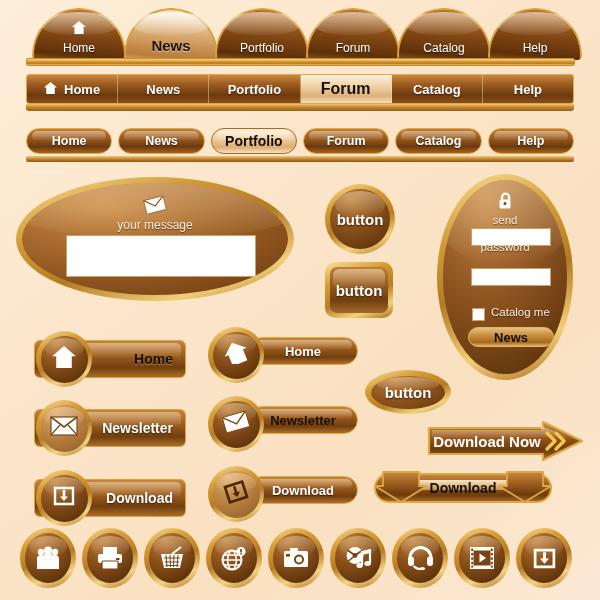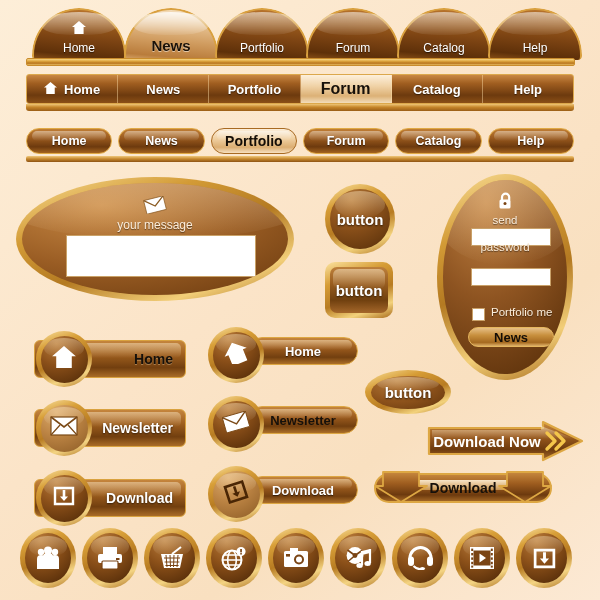--- a/index.html
+++ b/index.html
@@ -408,21 +408,21 @@
           <path d="M5 9 V6.2 A3.6 3.6 0 0 1 12.2 6.2 V9" fill="none" stroke="#fff" stroke-width="2.2"></path>
           <rect x="2.5" y="8.5" width="11" height="9" rx="1.6" fill="#fff"></rect>
           <circle cx="8" cy="12.6" r="1.5" fill="#7a4414"></circle>
         </svg>
       </div>
       <div class="lg-lbl" style="top:34px">send</div>
       <div class="lg-field" style="top:48px"></div>
       <div class="lg-lbl" style="top:61px">password</div>
       <div class="lg-field" style="top:88px"></div>
       <div class="lg-chk"></div>
-      <div class="lg-chklbl">Portfolio me</div>
+      <div class="lg-chklbl">Catalog me</div>
       <div class="lg-btn">
         <span>News</span>
       </div>
     </div>
   </div>
 
   <div class="rbtn" style="left:34px; top:340px">
     <div class="gl"></div>
     <div class="t" style="color:#16100a; text-shadow:0 1px 0 rgba(255,230,190,.35)">Home</div>
   </div>

